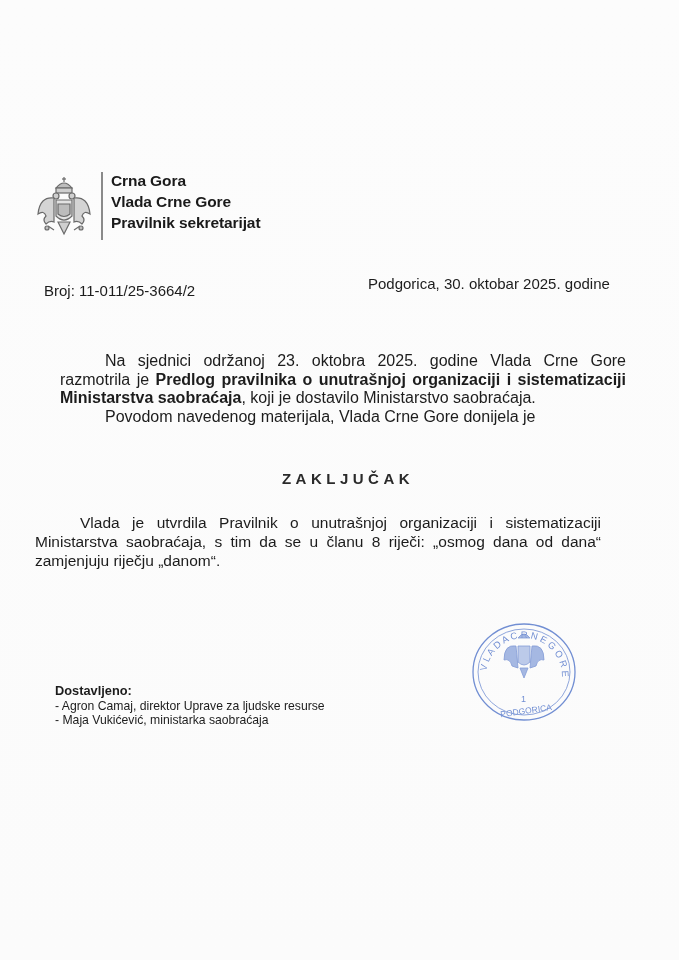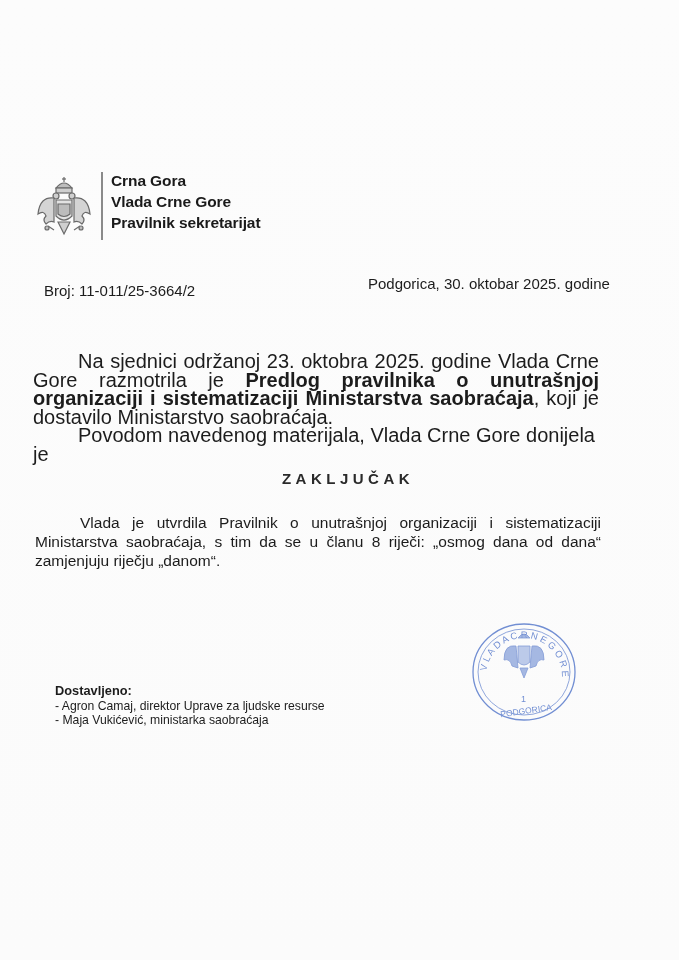--- a/index.html
+++ b/index.html
@@ -78,24 +78,24 @@
       position: absolute;
       left: 312px;
       top: 0px;
       white-space: nowrap;
       margin-left: 12px;
     }
 
     
     .body-text {
       position: absolute;
-      left: 33px;
+      left: 60px;
       top: 352px;
       width: 566px;
-      font-size: 20px;
+      font-size: 16px;
       line-height: 18.6px;
       color: #1c1c1c;
     }
     .para {
       margin: 0;
       text-align: justify;
       text-indent: 45px;
     }
     .para b { font-weight: bold; }
     .para-2 { text-align: left; }

